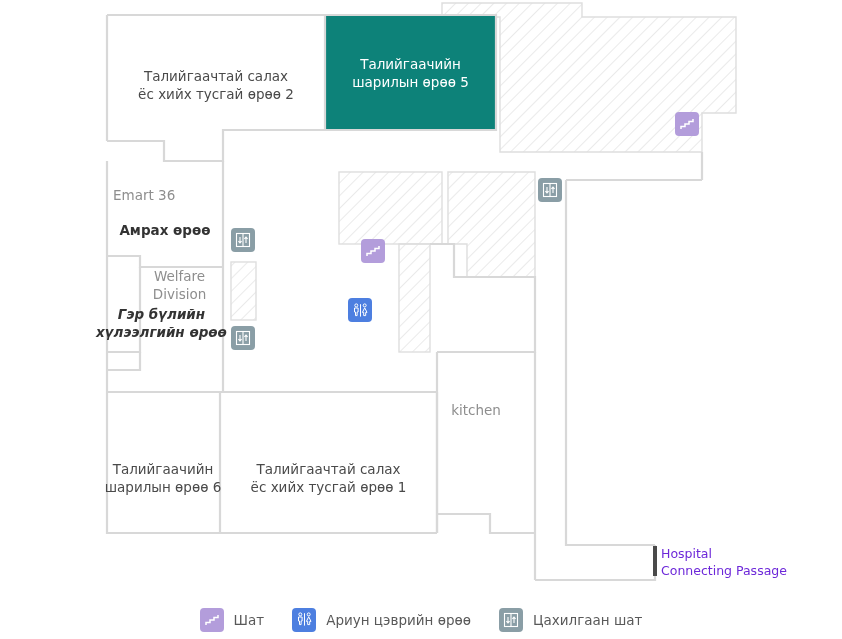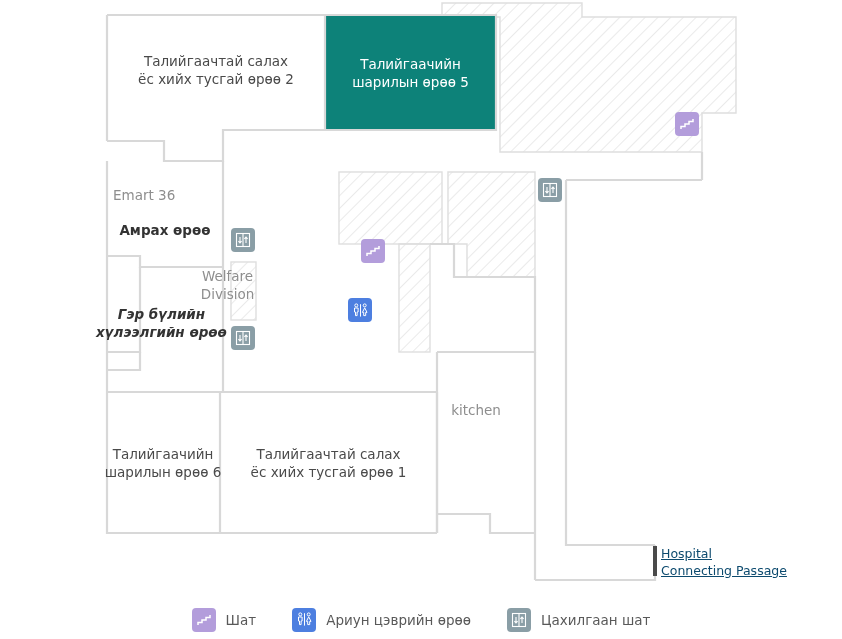--- a/index.html
+++ b/index.html
@@ -23,38 +23,38 @@
   .room-label {
     position: absolute;
     text-align: center;
     line-height: 1.35;
     white-space: pre-line;
     pointer-events: none;
   }
   .label-dark {
     color: #4a4a4a;
     font-size: 13.5px;
+    margin-top: 15px;
   }
   .label-bold {
     color: #333333;
     font-size: 13.5px;
     font-weight: bold;
   }
   .label-light {
     color: #8e8e8e;
     font-size: 13.5px;
   }
   .label-white {
     color: #ffffff;
     font-size: 13.5px;
   }
   .label-small-light {
-    color: #0c4a6e;
+    color: #6d28d9;
     font-size: 12.5px;
-    text-decoration: underline;
   }
 
   
   .map-icon {
     position: absolute;
     width: 24px; height: 24px;
     border-radius: 4px;
     box-sizing: border-box;
     display: flex;
     align-items: center;
@@ -64,21 +64,21 @@
   .icon-elev    { background: #8a9ea6; }
   .icon-wc      { background: #4d7fe0; }
 
   .legend {
     position: absolute;
     left: 0; top: 600px;
     width: 842px; height: 39px;
     display: flex;
     align-items: center;
     justify-content: center;
-    gap: 8px;
+    gap: 0px;
   }
   .legend-item {
     display: flex;
     align-items: center;
     margin-left: 14px;
     margin-right: 14px;
   }
   .legend-icon {
     width: 24px; height: 24px;
     border-radius: 4px;
@@ -160,21 +160,21 @@
   <div class="room-label label-dark" style="left:107px; top:52px; width:218px;">Талийгаачтай салах
 ёс хийх тусгай өрөө 2</div>
 
   <div class="room-label label-white" style="left:325px; top:55px; width:171px;">Талийгаачийн
 шарилын өрөө 5</div>
 
   <div class="room-label label-light" style="left:113px; top:186px; width:110px; text-align:left;">Emart 36</div>
 
   <div class="room-label label-bold" style="left:107px; top:221px; width:116px;">Амрах өрөө</div>
 
-  <div class="room-label label-light" style="left:140px; top:267px; width:79px;padding-left:48px;">Welfare
+  <div class="room-label label-light" style="left:140px; top:267px; width:79px;">Welfare
 Division</div>
 
   <div class="room-label label-bold" style="left:93px; top:305px; width:137px;font-style:italic;">Гэр бүлийн
 хүлээлгийн өрөө</div>
 
   <div class="room-label label-dark" style="left:101px; top:445px; width:124px;">Талийгаачийн
 шарилын өрөө 6</div>
 
   <div class="room-label label-dark" style="left:220px; top:445px; width:217px;">Талийгаачтай салах
 ёс хийх тусгай өрөө 1</div>

